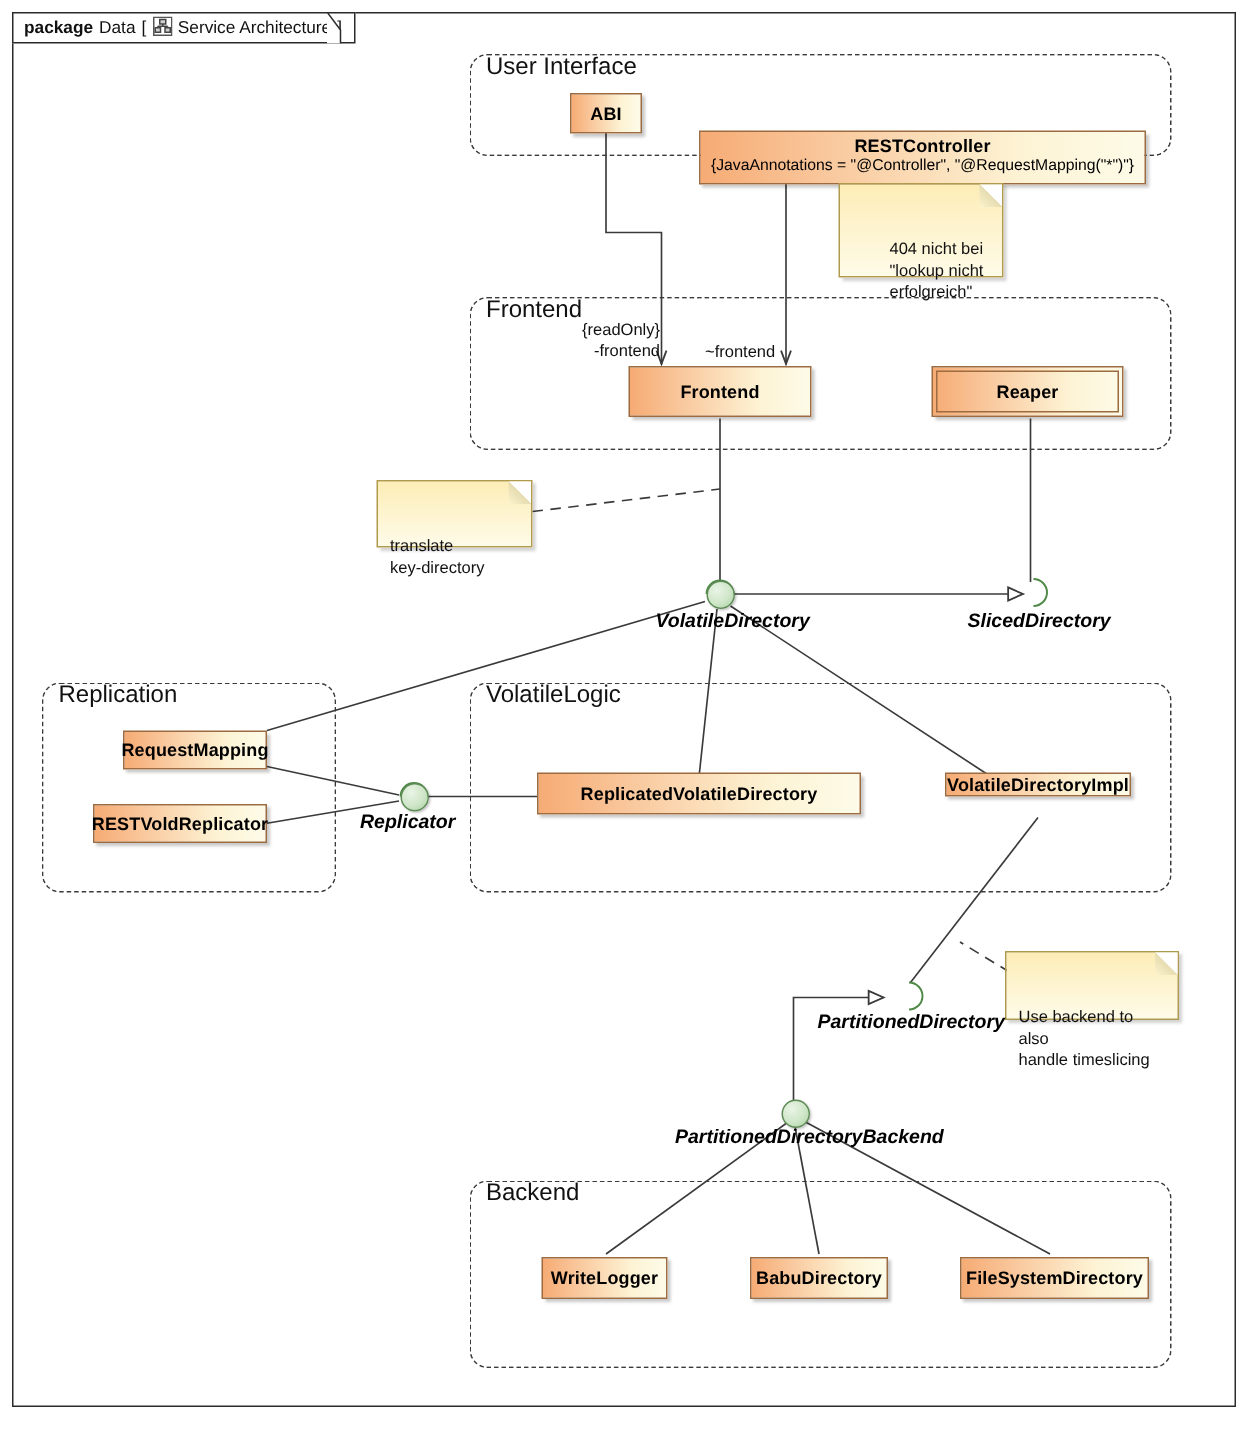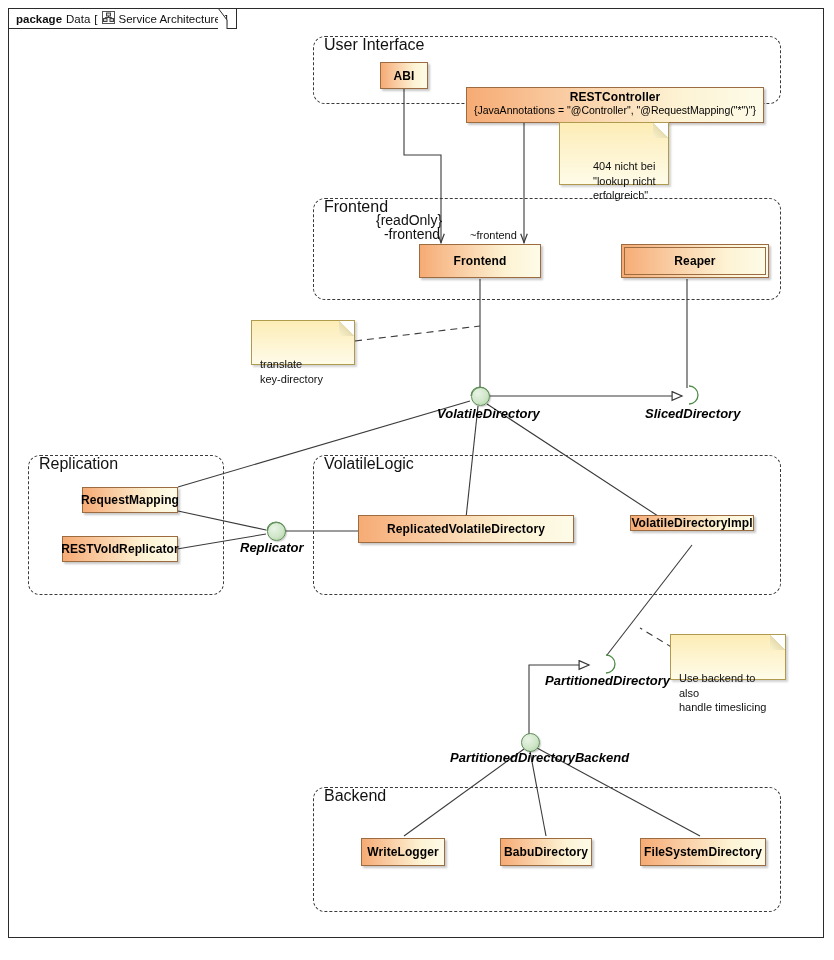--- a/index.html
+++ b/index.html
@@ -210,21 +210,21 @@
 
   <div class="comp" style="left:466px;top:54px;width:298px;height:36px;justify-content:flex-start;padding-top:2px;margin-top:33px;">
     <span class="cname">RESTController</span>
     <span class="cprop">{JavaAnnotations = "@Controller", "@RequestMapping("*")"}</span>
   </div>
 
   <div class="comp" style="left:419px;top:244px;width:122px;height:34px;">
     <span class="cname">Frontend</span>
   </div>
 
-  <div class="comp double" style="left:621px;top:244px;width:148px;height:34px;">
+  <div class="comp double" style="left:621px;top:244px;width:128px;height:34px;">
     <div class="inner"></div>
     <span class="cname">Reaper</span>
   </div>
 
   <div class="comp" style="left:82px;top:487px;width:96px;height:26px;">
     <span class="cname">RequestMapping</span>
   </div>
 
   <div class="comp" style="left:62px;top:536px;width:116px;height:26px;">
     <span class="cname">RESTVoldReplicator</span>
@@ -307,19 +307,19 @@
     <span class="ilabel">PartitionedDirectory</span>
   </div>
 
   <div class="iface" style="left:521px;top:733px;width:18px;height:18px;">
     <div class="ball"></div>
   </div>
   <div class="iface" style="left:450px;top:750px;">
     <span class="ilabel">PartitionedDirectoryBackend</span>
   </div>
 
-  <div style="position:absolute;left:376px;top:213px;font-size:14px;color:#111;text-align:right;width:64px;line-height:14px;">
+  <div style="position:absolute;left:376px;top:213px;font-size:11px;color:#111;text-align:right;width:64px;line-height:14px;">
     <div>{readOnly}</div>
     <div>-frontend</div>
   </div>
   <div style="position:absolute;left:470px;top:228px;font-size:11px;color:#111;line-height:14px;">~frontend</div>
 
 </div>
 
 </body></html>

